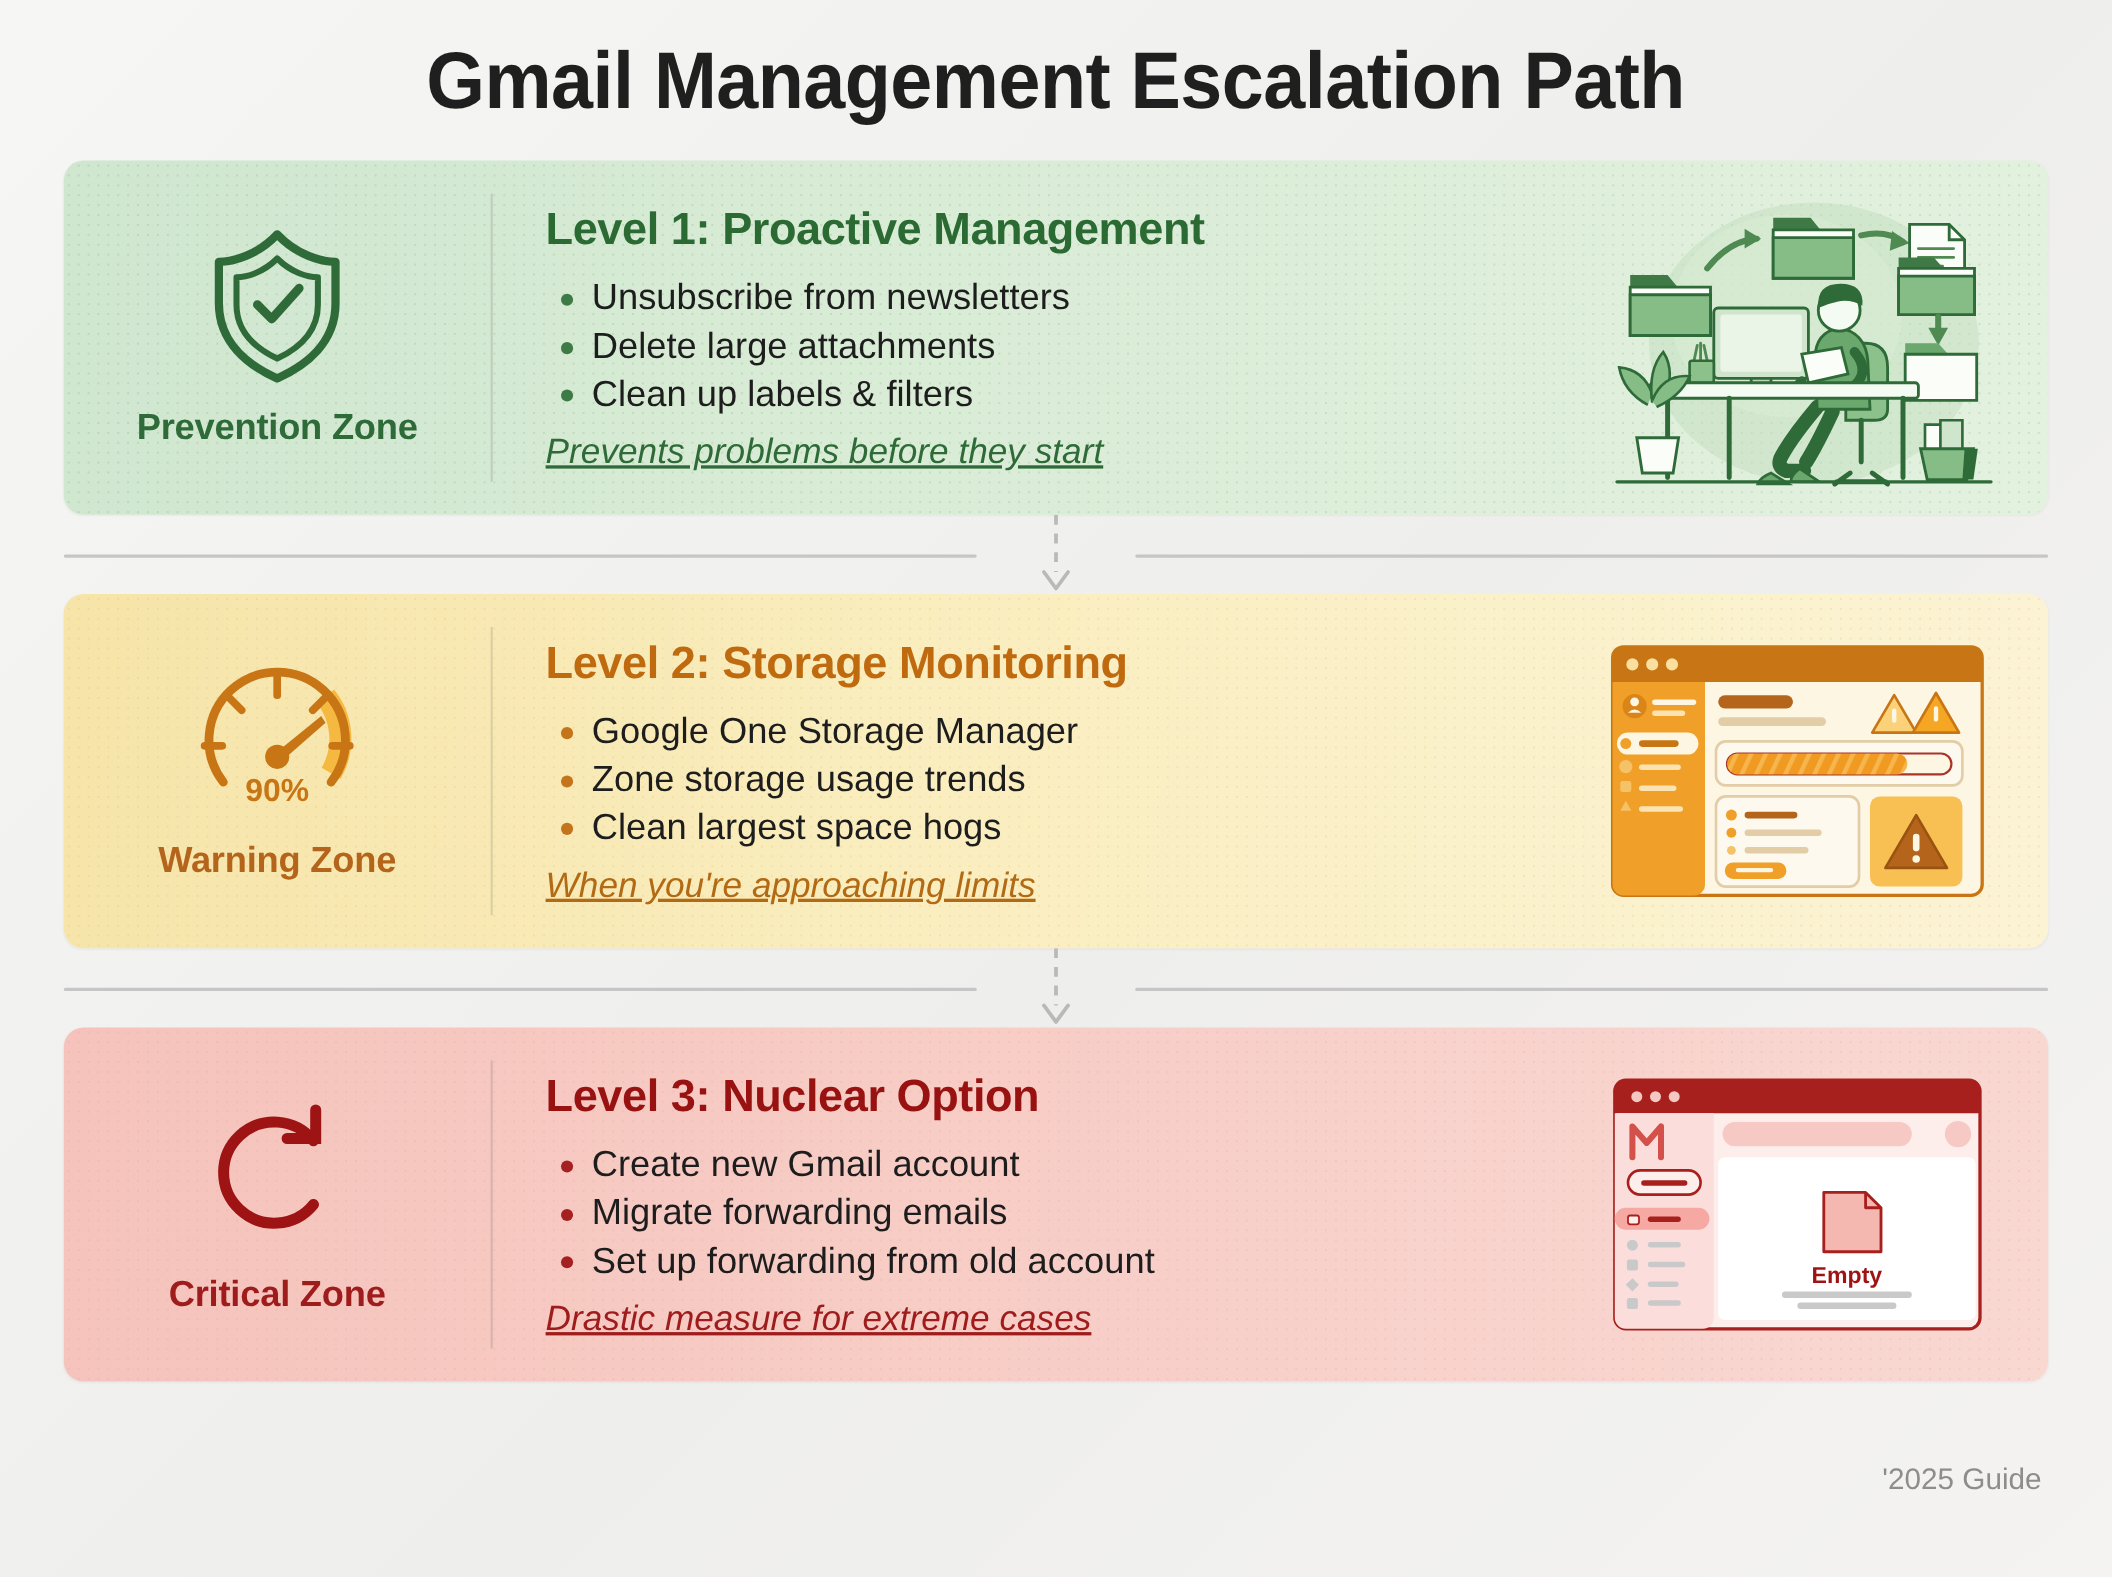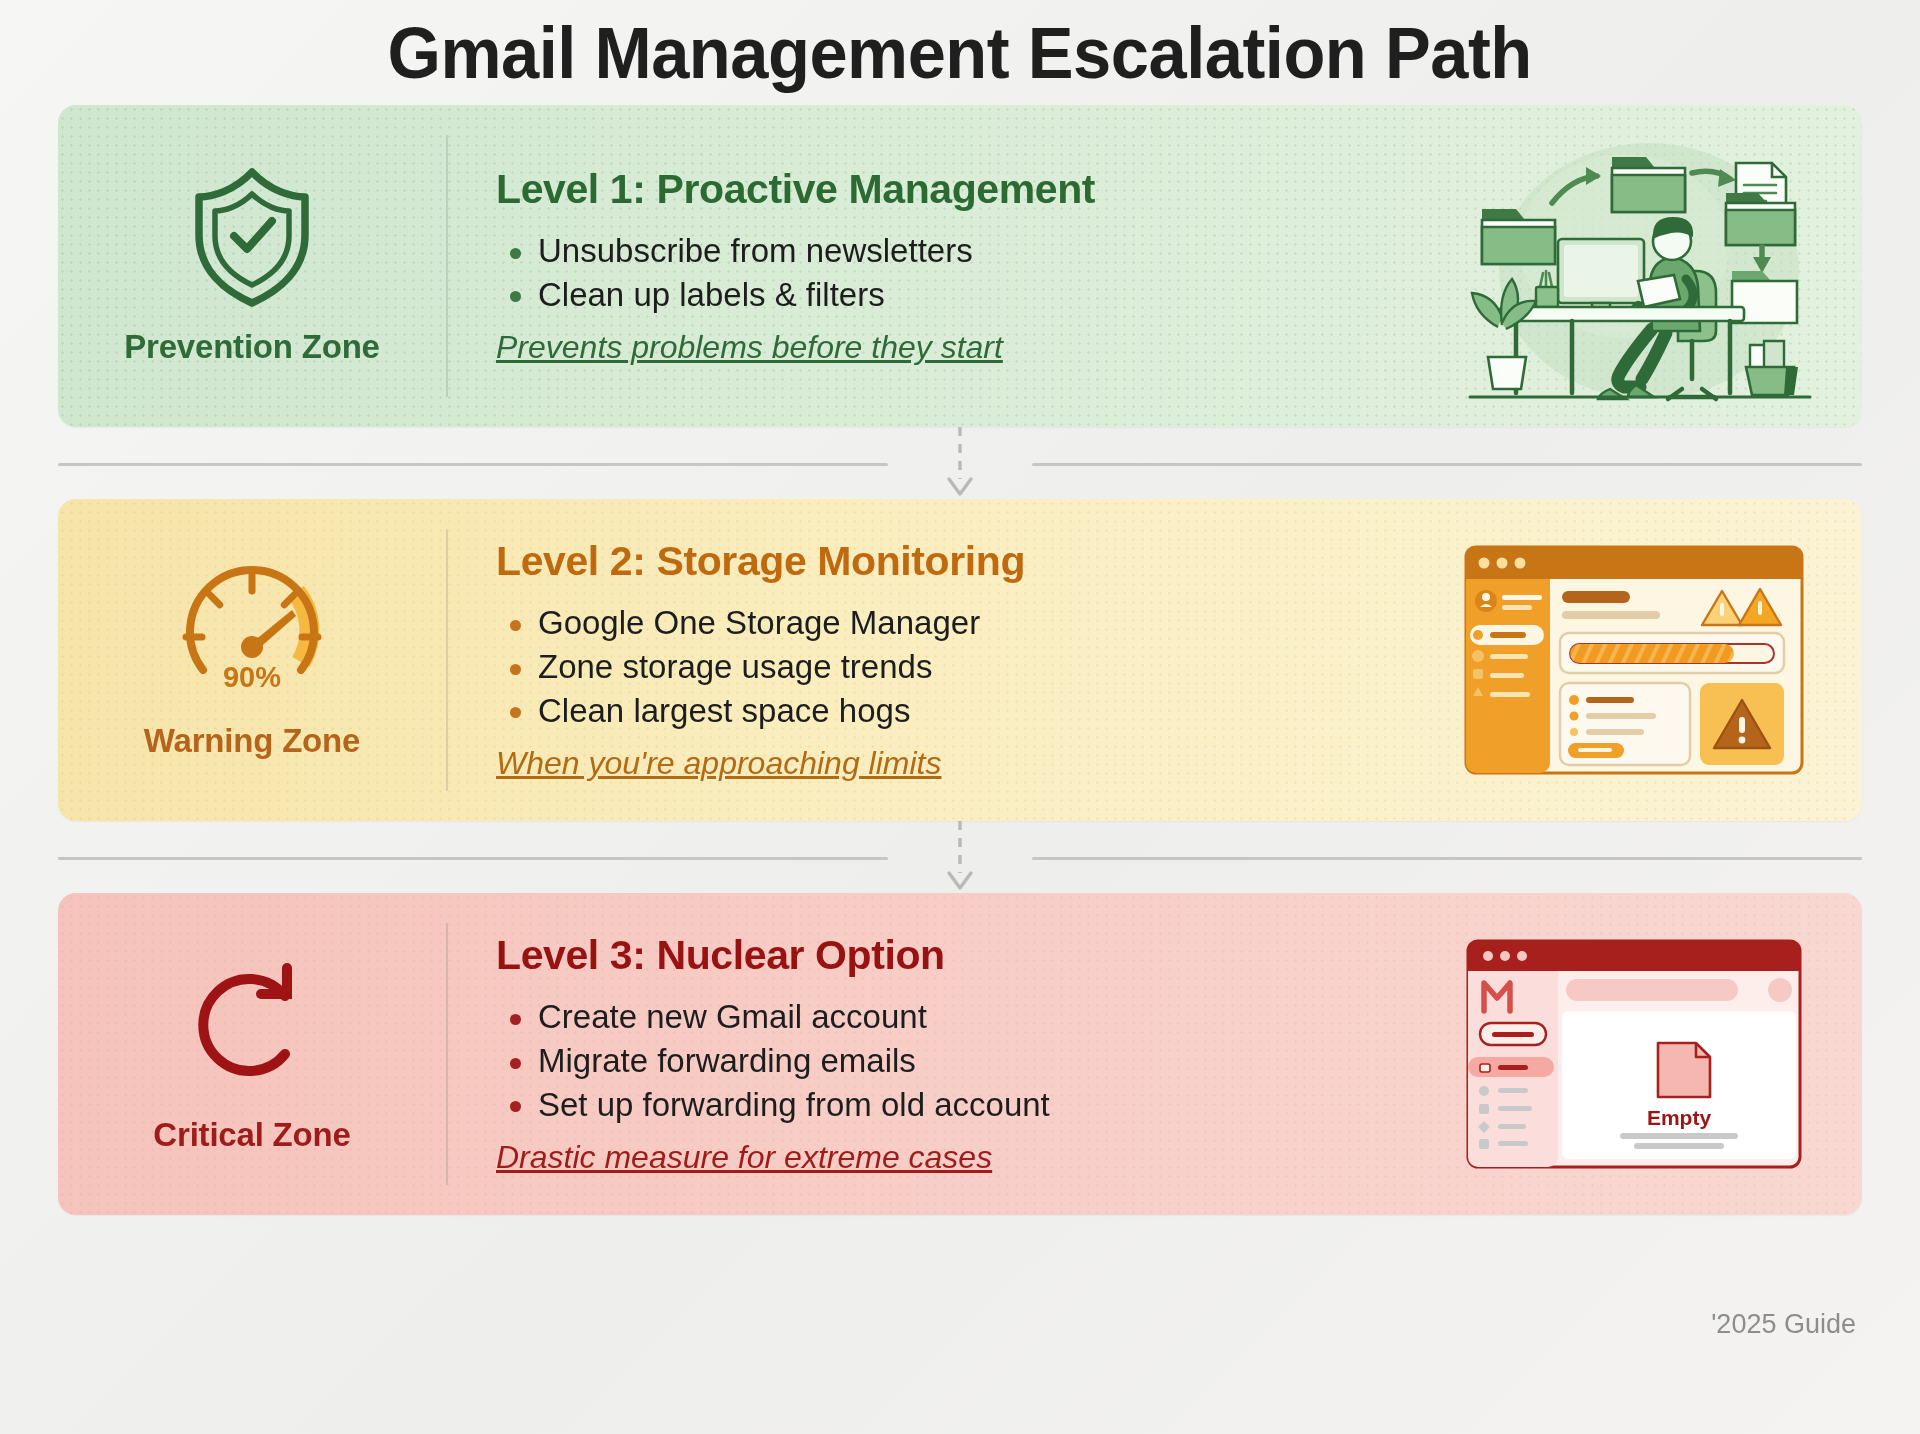--- a/index.html
+++ b/index.html
@@ -22,21 +22,21 @@
     inset: 0;
     background:
       linear-gradient(135deg, #f6f6f5 0%, #eeeeec 55%, #f4f3f1 100%);
     padding: 0 58px;
     display: flex;
     flex-direction: column;
   }
 
   
   .title-wrap {
-    height: 105px;
+    height: 146px;
     display: flex;
     align-items: center;
     justify-content: center;
     flex: 0 0 auto;
   }
   .page-title {
     font-size: 73px;
     font-weight: 700;
     letter-spacing: -0.5px;
     color: #1f1f1f;
@@ -227,20 +227,21 @@
           <path d="M57 74 L70 87 L95 59" stroke-width="8"></path>
         </svg>
       </div>
       <div class="zone-label">Prevention Zone</div>
     </div>
 
     <div class="body-col">
       <div class="level-title">Level 1: Proactive Management</div>
       <ul class="bullets">
         <li>Unsubscribe from newsletters</li>
+        <li>Delete large attachments</li>
         <li>Clean up labels &amp; filters</li>
       </ul>
       <div class="tagline">Prevents problems before they start</div>
     </div>
 
     <div class="illus">
       <svg width="400" height="290" viewBox="0 0 400 290">
 
         <ellipse cx="215" cy="150" rx="150" ry="128" fill="#bedcbb" opacity="0.45"></ellipse>
         <ellipse cx="190" cy="125" rx="105" ry="92" fill="#d8ecd5" opacity="0.55"></ellipse>

